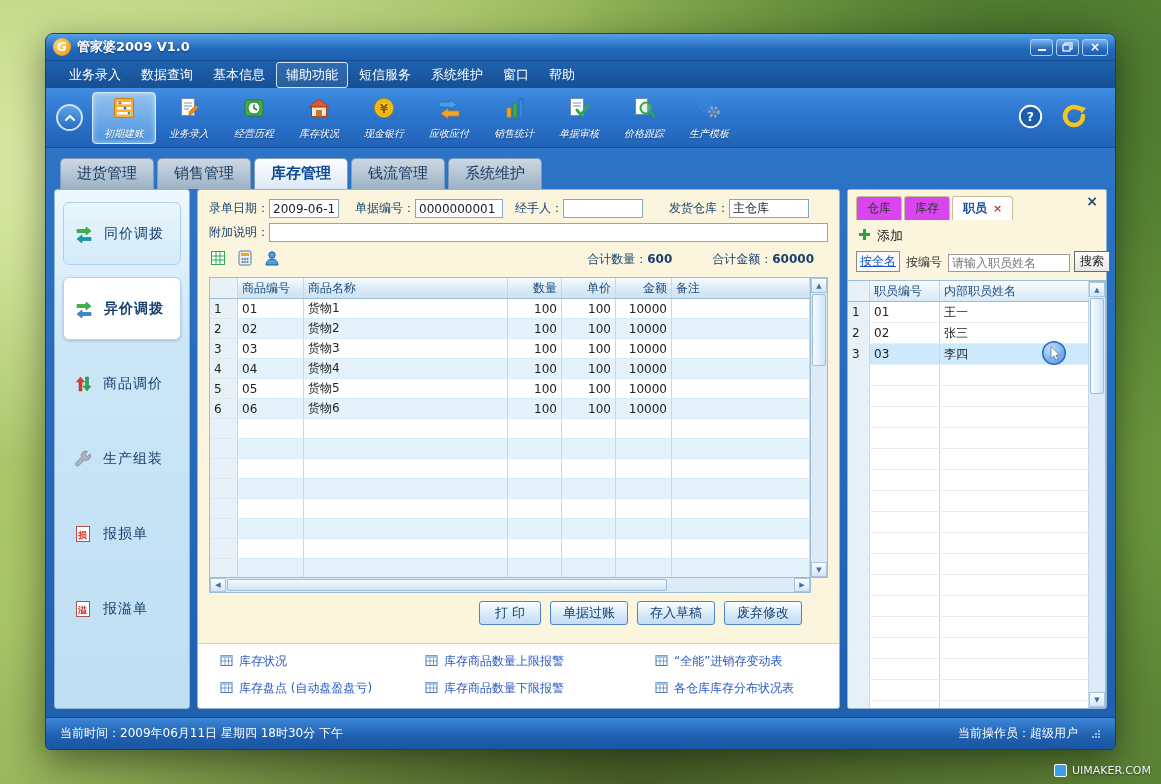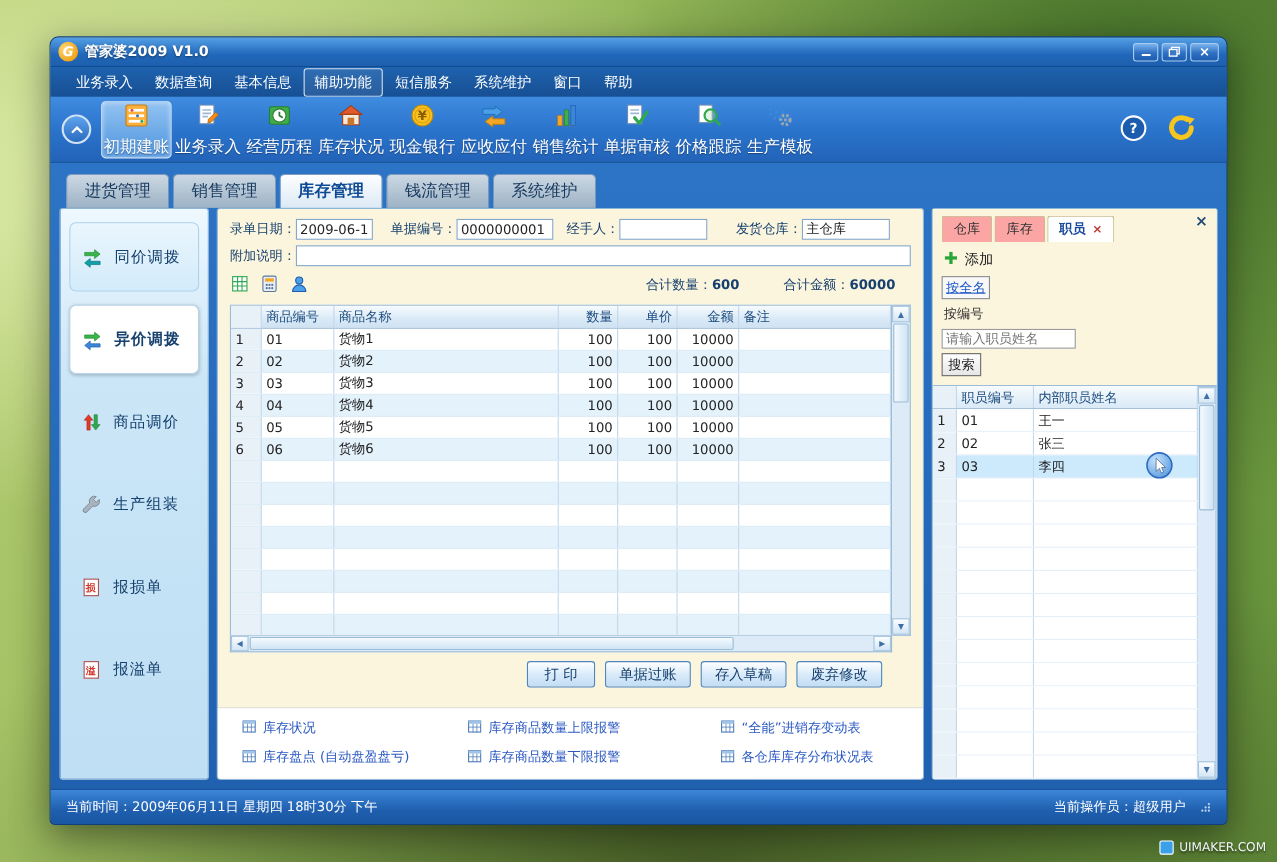--- a/index.html
+++ b/index.html
@@ -48,22 +48,22 @@
     padding: 0 10px; border-bottom: 1px solid #1a4f96;
     background: linear-gradient(#3f8ce0, #2b74cc 50%, #2263b8); }
   .nav-circle { width: 27px; height: 27px; border-radius: 50%; margin-right: 8px;
     background: linear-gradient(#5ea3ec, #2a6cc0); border: 2px solid #cfe2f6;
     display: flex; align-items: center; justify-content: center; }
   .tbtn { width: 64px; height: 52px; display: flex; flex-direction: column;
     align-items: center; justify-content: center; gap: 3px;
     border-radius: 4px; border: 1px solid transparent; }
   .tbtn.active { background: linear-gradient(#93c3f2, #4e94de);
     border: 1px solid #d9ecfc; box-shadow: inset 0 0 5px rgba(255,255,255,.55); }
-  .tlabel { color: #fff; font-size: 15px; white-space: nowrap;
-    text-shadow: 0 1px 1px rgba(0,0,0,.35); }
+  .tlabel { color: #fff; font-size: 10px; white-space: nowrap;
+    text-shadow: 0 1px 1px rgba(0,0,0,.35); font-style: italic; }
   .toolbar-right { margin-left: auto; display: flex; align-items: center;
     gap: 16px; padding-right: 16px; }
 
   
   .window-body { flex: 1; min-height: 0; display: flex; flex-direction: column; padding: 0 8px; }
   .tabstrip { margin-top: 13px; height: 28px; display: flex; gap: 3px;
     align-items: flex-end; padding-left: 6px; }
   .tab { padding: 5px 16px 6px; font-size: 15px; color: #17395e;
     border: 1px solid #7e9cbd; border-bottom: none; border-radius: 5px 5px 0 0;
     background: linear-gradient(#ccd8e3, #9cb2c5); }
@@ -148,30 +148,30 @@
   .link-item { display: flex; align-items: center; gap: 6px; font-size: 12px; }
   .link-text { color: #2b59c3; }
 
   
   .panel { width: 260px; position: relative; display: flex; flex-direction: column;
     background: #fff; border: 1px solid #8fb6d8; border-radius: 3px; min-height: 0; }
   .panel-top { background: #fbf5dd; padding: 6px 8px 0; }
   .ptabs { display: flex; gap: 2px; align-items: flex-end; }
   .ptab { padding: 3px 10px; font-size: 12px; color: #333;
     border: 1px solid #c9bd93; border-bottom: none; border-radius: 3px 3px 0 0;
-    background: #fca5a5; }
+    background: #d946ef; }
   .ptab.active { background: #fff; color: #1a4a9c; font-weight: bold;
     display: flex; gap: 6px; align-items: center; }
   .ptab-close { color: #c03a2e; font-weight: bold; font-size: 11px; line-height: 1; }
   .panel-close { position: absolute; top: 4px; right: 8px; color: #234a77;
     font-weight: bold; font-size: 14px; line-height: 1; }
   .add-row { display: flex; align-items: center; gap: 6px; padding: 7px 2px 5px;
     font-size: 13px; color: #222; }
-  .search-row { display: flex; align-items: flex-start; gap: 4px; padding: 1px 0 8px;
-    font-size: 12px; flex-direction: column; }
+  .search-row { display: flex; align-items: flex-end; gap: 4px; padding: 1px 0 8px;
+    font-size: 12px; }
   .byname { border: 1px solid #8a8a8a; padding: 1px 3px; background: #f8f8f8;
     color: #1a56c4; text-decoration: underline; white-space: nowrap; }
   .bycode { color: #333; padding: 1px 2px; white-space: nowrap; }
   .psearch-input { width: 122px; height: 18px; border: 1px solid #9a9a9a;
     font: inherit; font-size: 12px; padding: 0 3px; }
   .search-btn { border: 1px solid #6a6a6a; padding: 1px 5px; font-size: 12px;
     color: #222; background: linear-gradient(#fefefe, #e6e6e6); white-space: nowrap; }
   .panel-table { flex: 1; min-height: 0; display: flex; overflow: hidden;
     border-top: 1px solid #9dbcd6; }
   .ptable { flex: 1; }

